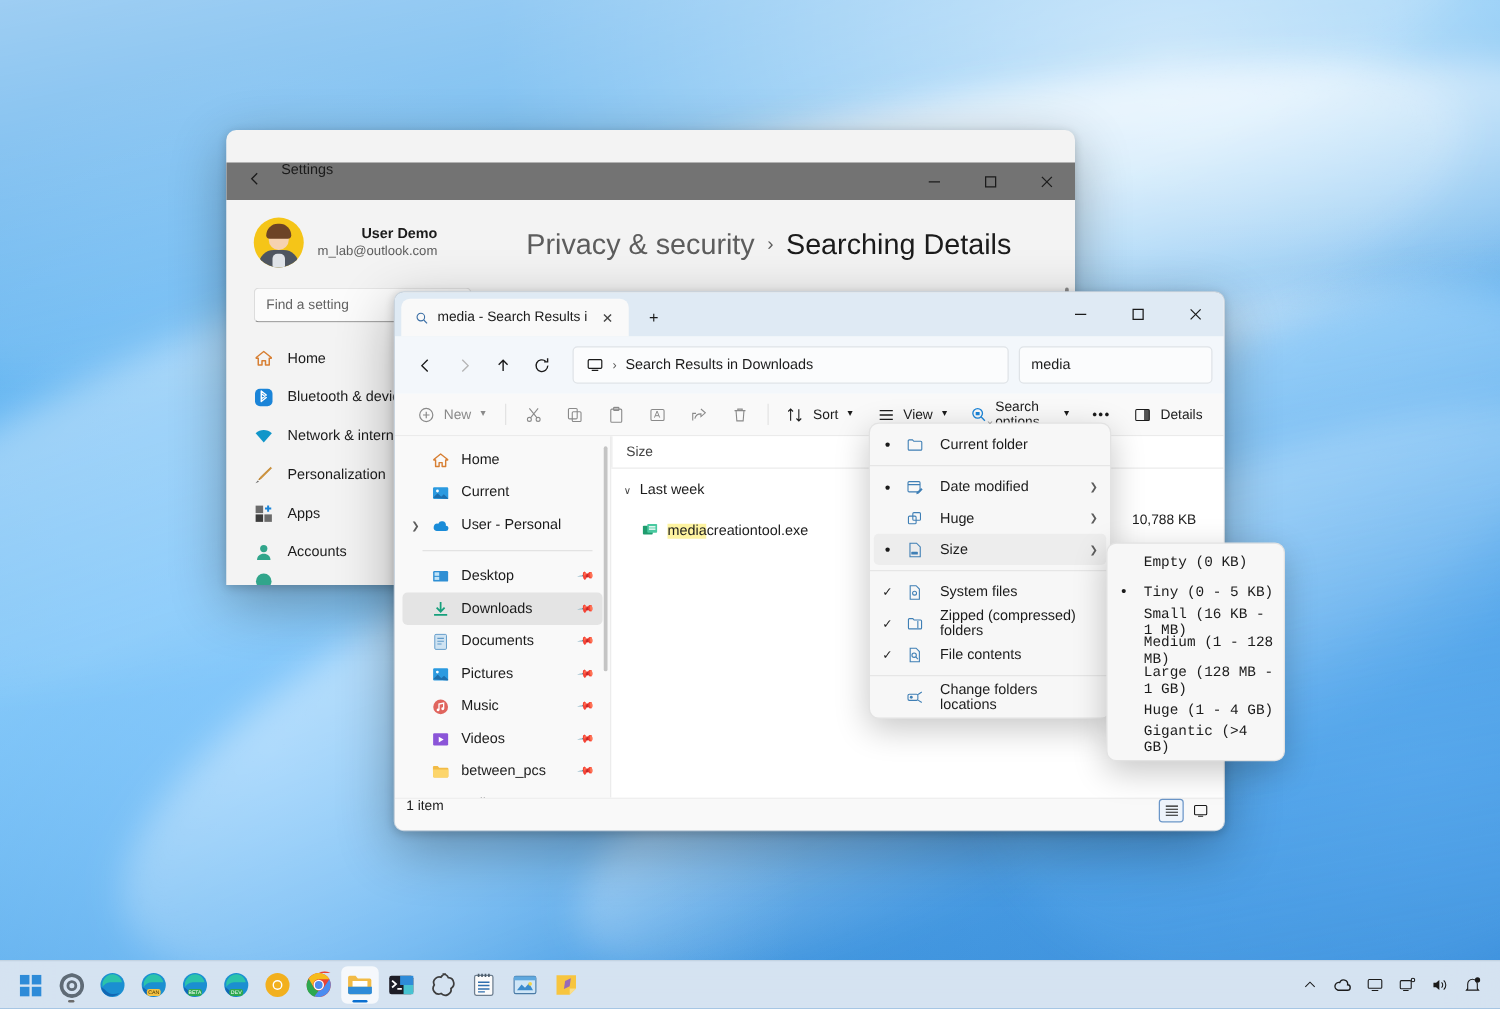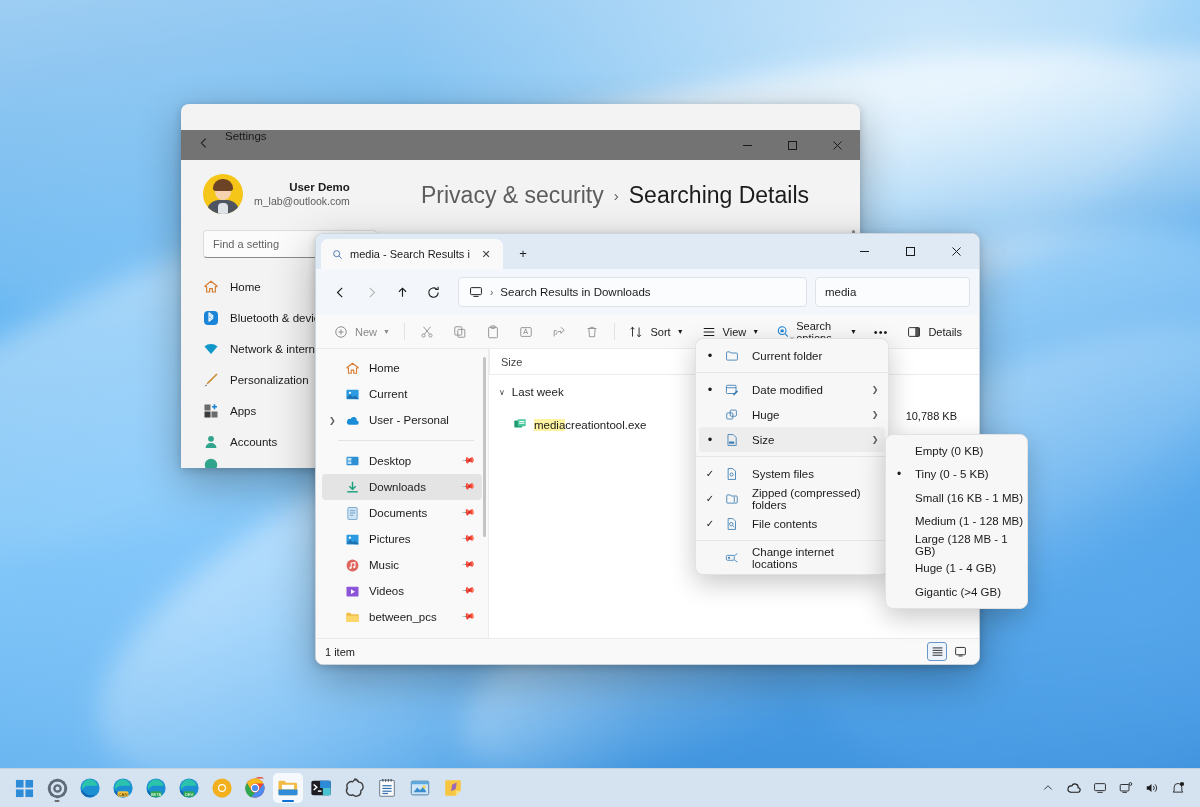--- a/index.html
+++ b/index.html
@@ -160,21 +160,21 @@
               display:flex; align-items:center; }
   .group-row { display:flex; align-items:center; height:24px; gap:7px; padding-left:10px;
                font-size:11.5px; color:#1b1b1b; margin-top:5px; }
   .group-chev { font-size:8px; color:#444; }
   .file-row { display:flex; align-items:center; height:23px; font-size:11.5px; color:#1b1b1b; }
   .file-name-cell { flex:1; display:flex; align-items:flex-end; gap:7px; padding-left:24px;margin-top:16px; }
   .hl { background:#fdf3a0; }
   .file-size-cell { width:90px; text-align:right; padding-right:22px; font-size:11px; }
 
   #fe-status { height:26px; background:#f9f9f9; border-top:1px solid #ebebeb;
-               display:flex; align-items:center; padding:0 9px; font-size:11px; color:#1b1b1b; }
+               display:flex; align-items:flex-start; padding:0 9px; font-size:11px; color:#1b1b1b; }
   .status-spacer { flex:1; }
   .view-toggle { width:20px; height:19px; display:flex; align-items:center;
                  justify-content:center; border-radius:3px; margin-left:3px; color:#1b1b1b; }
   .view-toggle.active { border:1px solid #6b96c8; background:#eef4fb; }
 
   
   .menu { position:absolute; background:#f7f7f7; border:1px solid #e2e2e2;
           border-radius:8px; box-shadow:0 8px 26px rgba(0,0,0,.22); padding:4px 0;
           z-index:60; }
   #search-options-menu { left:695px; top:338px; width:194px; }
@@ -186,21 +186,21 @@
   .mi-check  { width:22px; text-align:center; font-size:10px; color:#1b1b1b; flex:none; }
   .mi-ico { width:22px; flex:none; display:flex; align-items:center; justify-content:center; }
   .mi-label { flex:1; padding-left:9px; }
   .mi-arrow { width:20px; text-align:center; font-size:8px; color:#5d5d5d; flex:none; }
   .menu-sep { height:1px; background:#e6e6e6; margin:4px 0; }
   .menu-topcaret { position:absolute; left:50%; top:-8px; transform:translateX(-50%);
                    font-size:9px; color:#9b9b9b; }
 
   #size-submenu { left:885px; top:434px; width:143px; }
   .sm-item { display:flex; align-items:center; height:23.5px; font-size:11.5px;
-             color:#1b1b1b; margin:0 3px; border-radius:4px; }
+             color:#1b1b1b; margin:0 3px; border-radius:4px;font-family:Liberation Mono, monospace; }
   .sm-bullet { width:20px; text-align:center; font-size:12px; flex:none; }
   .sm-label { padding-left:6px; }
 
   
   #taskbar { position:absolute; left:0; bottom:0; width:1200px; height:39px;
              background:rgba(243,246,249,.86); backdrop-filter:blur(20px);
              border-top:1px solid rgba(180,195,210,.5); display:flex; align-items:center; }
   #tb-left { display:flex; align-items:center; gap:3px; padding-left:9px; }
   .tbi { width:30px; height:30px; border-radius:5px; display:flex; align-items:center;
          justify-content:center; position:relative; }
@@ -815,21 +815,21 @@
 
   <div class="menu-item">
     <span class="mi-bullet"></span>
     <span class="mi-ico">
       <svg width="14" height="14" viewBox="0 0 16 16">
           <rect x="1.6" y="5" width="9" height="5.6" rx="1.2" fill="none" stroke="#3f7fb5" stroke-width="1"></rect>
           <circle cx="4.6" cy="7.8" r="1.3" fill="#3f7fb5"></circle>
           <path d="M10.8 5.2L14.2 3M10.8 10.4l3.4 2.2" stroke="#3f7fb5" stroke-width="1"></path>
         </svg>
     </span>
-    <span class="mi-label">Change internet locations</span>
+    <span class="mi-label">Change folders locations</span>
     <span class="mi-arrow"></span>
   </div>
 </div>
 
 <div class="menu" id="size-submenu">
   <div class="sm-item">
     <span class="sm-bullet"></span>
     <span class="sm-label">Empty (0 KB)</span>
   </div>
   <div class="sm-item">

